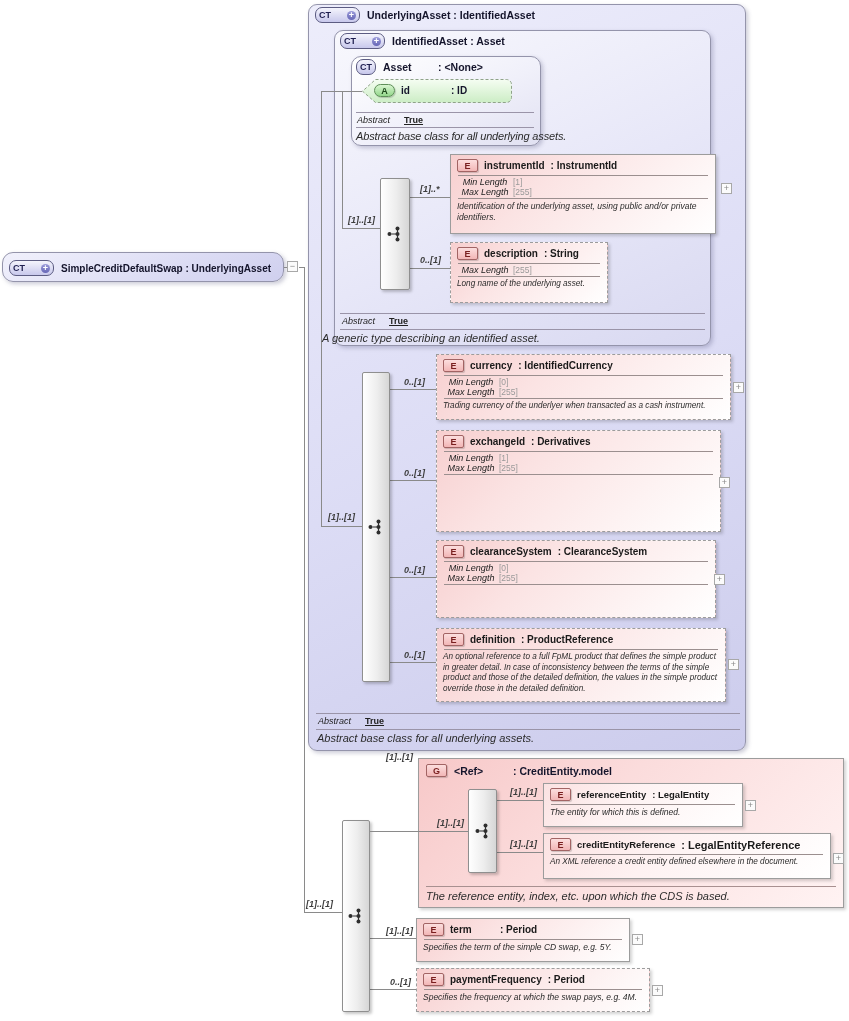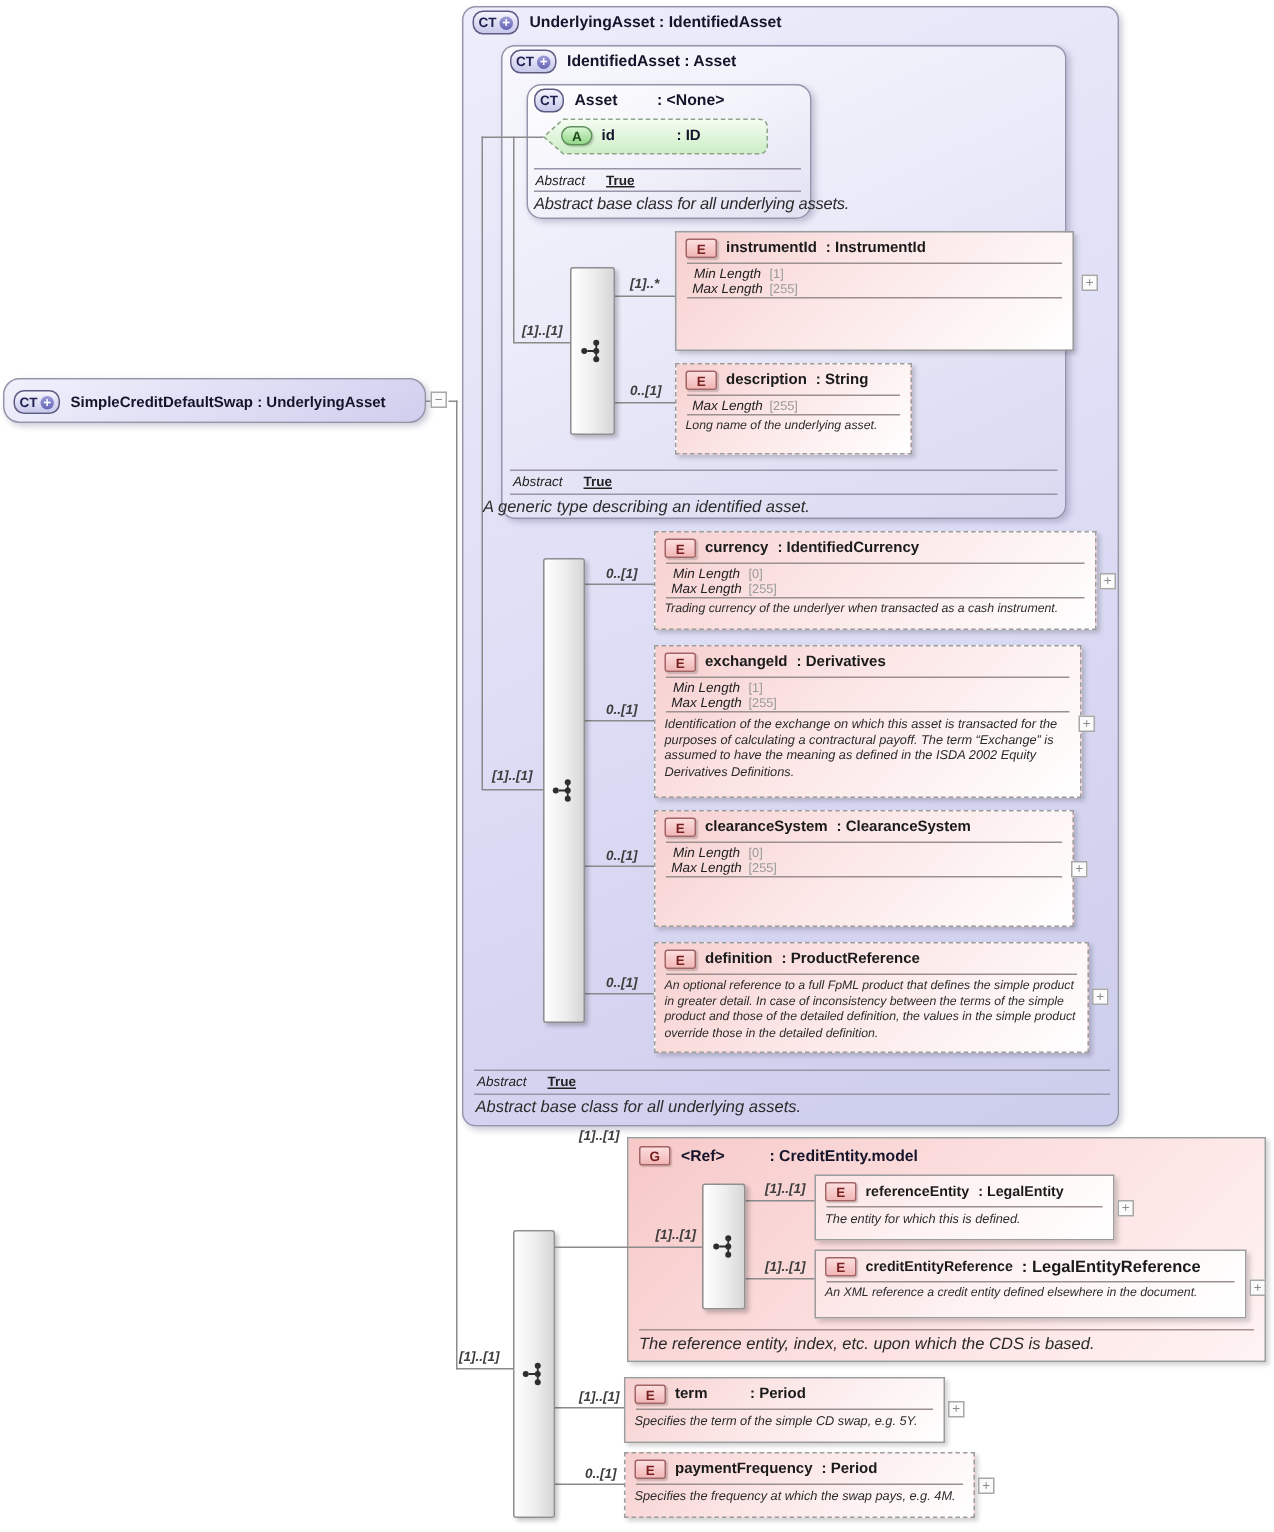--- a/index.html
+++ b/index.html
@@ -16,21 +16,21 @@
           background:#fbfbfb;color:#8a8a8a;font-size:9px;line-height:8px;text-align:center;cursor:pointer;}
   
   .bigbox{position:absolute;border:1px solid #9494ab;border-radius:9px;box-shadow:2px 2px 4px rgba(70,70,110,.28);box-sizing:border-box;}
   .bb-under{background:linear-gradient(155deg,#ededfb 0%,#dcdcf5 55%,#ccccec 100%);}
   .bb-ident{background:linear-gradient(155deg,#f8f8fd 0%,#e7e7f8 55%,#d9d9f1 100%);}
   .bb-asset{background:linear-gradient(155deg,#ffffff 0%,#f0f0fa 55%,#e1e1f2 100%);border-radius:10px;}
   .bb-root{background:linear-gradient(155deg,#f1f1fc 0%,#dcdcf4 60%,#cfcfee 100%);border-radius:11px;}
   .bighead{position:absolute;display:flex;align-items:center;gap:7px;white-space:nowrap;}
   .bigtitle{font-weight:bold;font-size:10.5px;color:#14142b;}
   
-  .badge-ct{display:inline-flex;align-items:center;gap:2px;height:14px;padding:0 3px;border:1px solid #5c5c82;
+  .badge-ct{display:inline-flex;align-items:center;gap:16px;height:14px;padding:0 3px;border:1px solid #5c5c82;
             border-radius:7px;background:linear-gradient(#f4f4fc,#c8c8ec);font-weight:bold;font-size:9px;color:#1f1f50;}
   .plusdot{display:inline-block;width:9px;height:9px;border-radius:50%;background:linear-gradient(#9c9cda,#6666b6);
            color:#fff;font-size:9px;line-height:9px;text-align:center;font-weight:bold;}
   .badge-sq{display:inline-flex;align-items:center;justify-content:center;width:21px;height:13px;box-sizing:border-box;
             border:1px solid #a26464;border-radius:2px;background:linear-gradient(#fcdede,#f2b6b6);
             font-weight:bold;font-size:9px;color:#791f1f;box-shadow:1px 1px 1px rgba(0,0,0,.18);flex:none;}
   .badge-a{width:21px;height:13px;border:1px solid #5e8f58;border-radius:7px;
            background:linear-gradient(#d9f6d1,#93d78b);color:#1c491a;}
   
   .elem{position:absolute;box-sizing:border-box;border:1px solid #9c9c9c;padding:2px 6px 2px 6px;
@@ -169,20 +169,21 @@
     <div class="sep"></div>
     <div class="frow">
         <span class="flabel">Min Length</span>
         <span class="fval">[1]</span>
       </div>
     <div class="frow">
         <span class="flabel">Max Length</span>
         <span class="fval">[255]</span>
       </div>
     <div class="sep"></div>
+    <div class="doc">Identification of the underlying asset, using public and/or private identifiers.</div>
   </div>
   <div class="expbtn" style="left:721px;top:183px;">+</div>
 
   <span class="card" style="left:420px;top:255px;">0..[1]</span>
   <div class="elem dashed" style="left:450px;top:242px;width:158px;height:61px;">
     <div class="ehead">
         <span class="badge-sq">E</span>
       <span class="ename">description</span>
       <span class="etype">: String</span>
       </div>
@@ -245,21 +246,20 @@
     <div class="sep"></div>
     <div class="frow">
         <span class="flabel">Min Length</span>
         <span class="fval">[1]</span>
       </div>
     <div class="frow">
         <span class="flabel">Max Length</span>
         <span class="fval">[255]</span>
       </div>
     <div class="sep"></div>
-    <div class="doc">Identification of the exchange on which this asset is transacted for the purposes of calculating a contractural payoff. The term “Exchange” is assumed to have the meaning as defined in the ISDA 2002 Equity Derivatives Definitions.</div>
   </div>
   <div class="expbtn" style="left:719px;top:477px;">+</div>
 
   <span class="card" style="left:404px;top:565px;">0..[1]</span>
   <div class="elem dashed" style="left:436px;top:540px;width:280px;height:78px;">
     <div class="ehead">
         <span class="badge-sq">E</span>
       <span class="ename">clearanceSystem</span>
       <span class="etype">: ClearanceSystem</span>
       </div>

